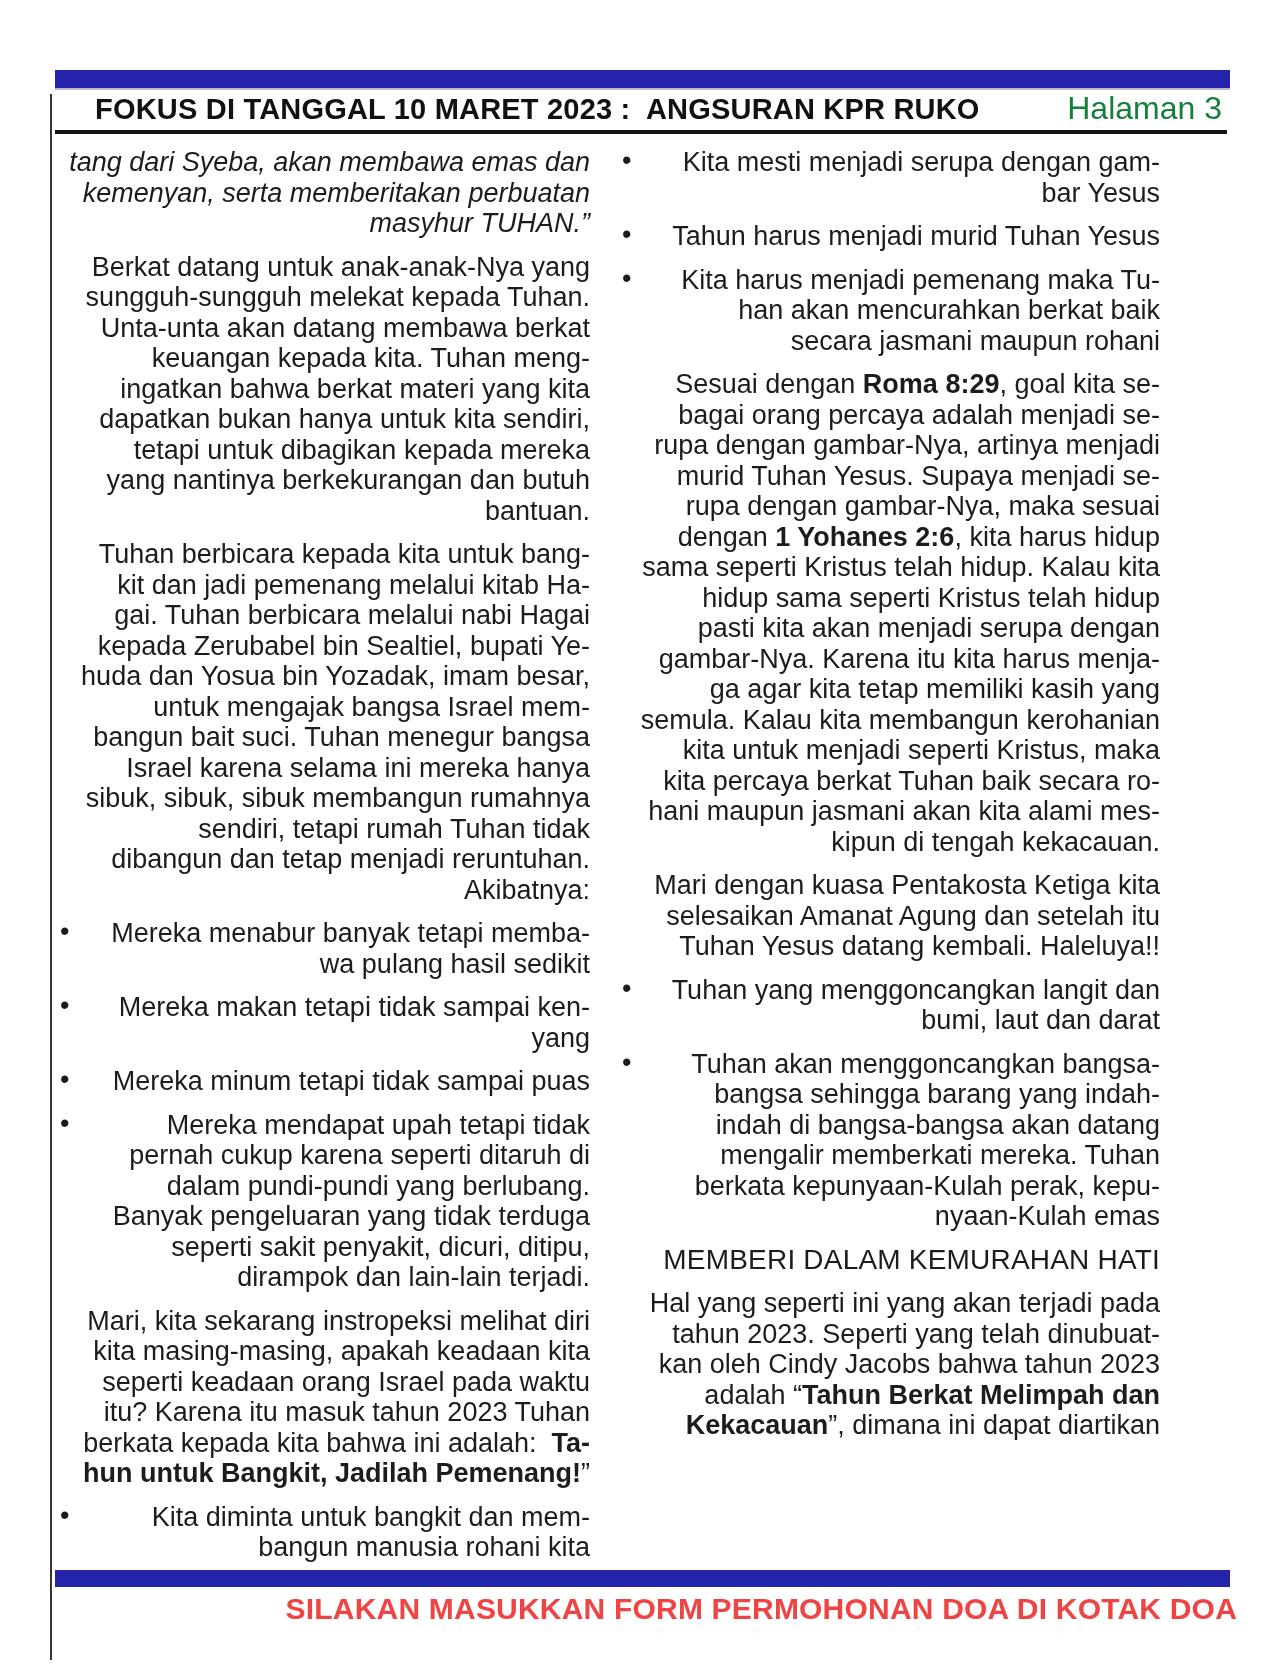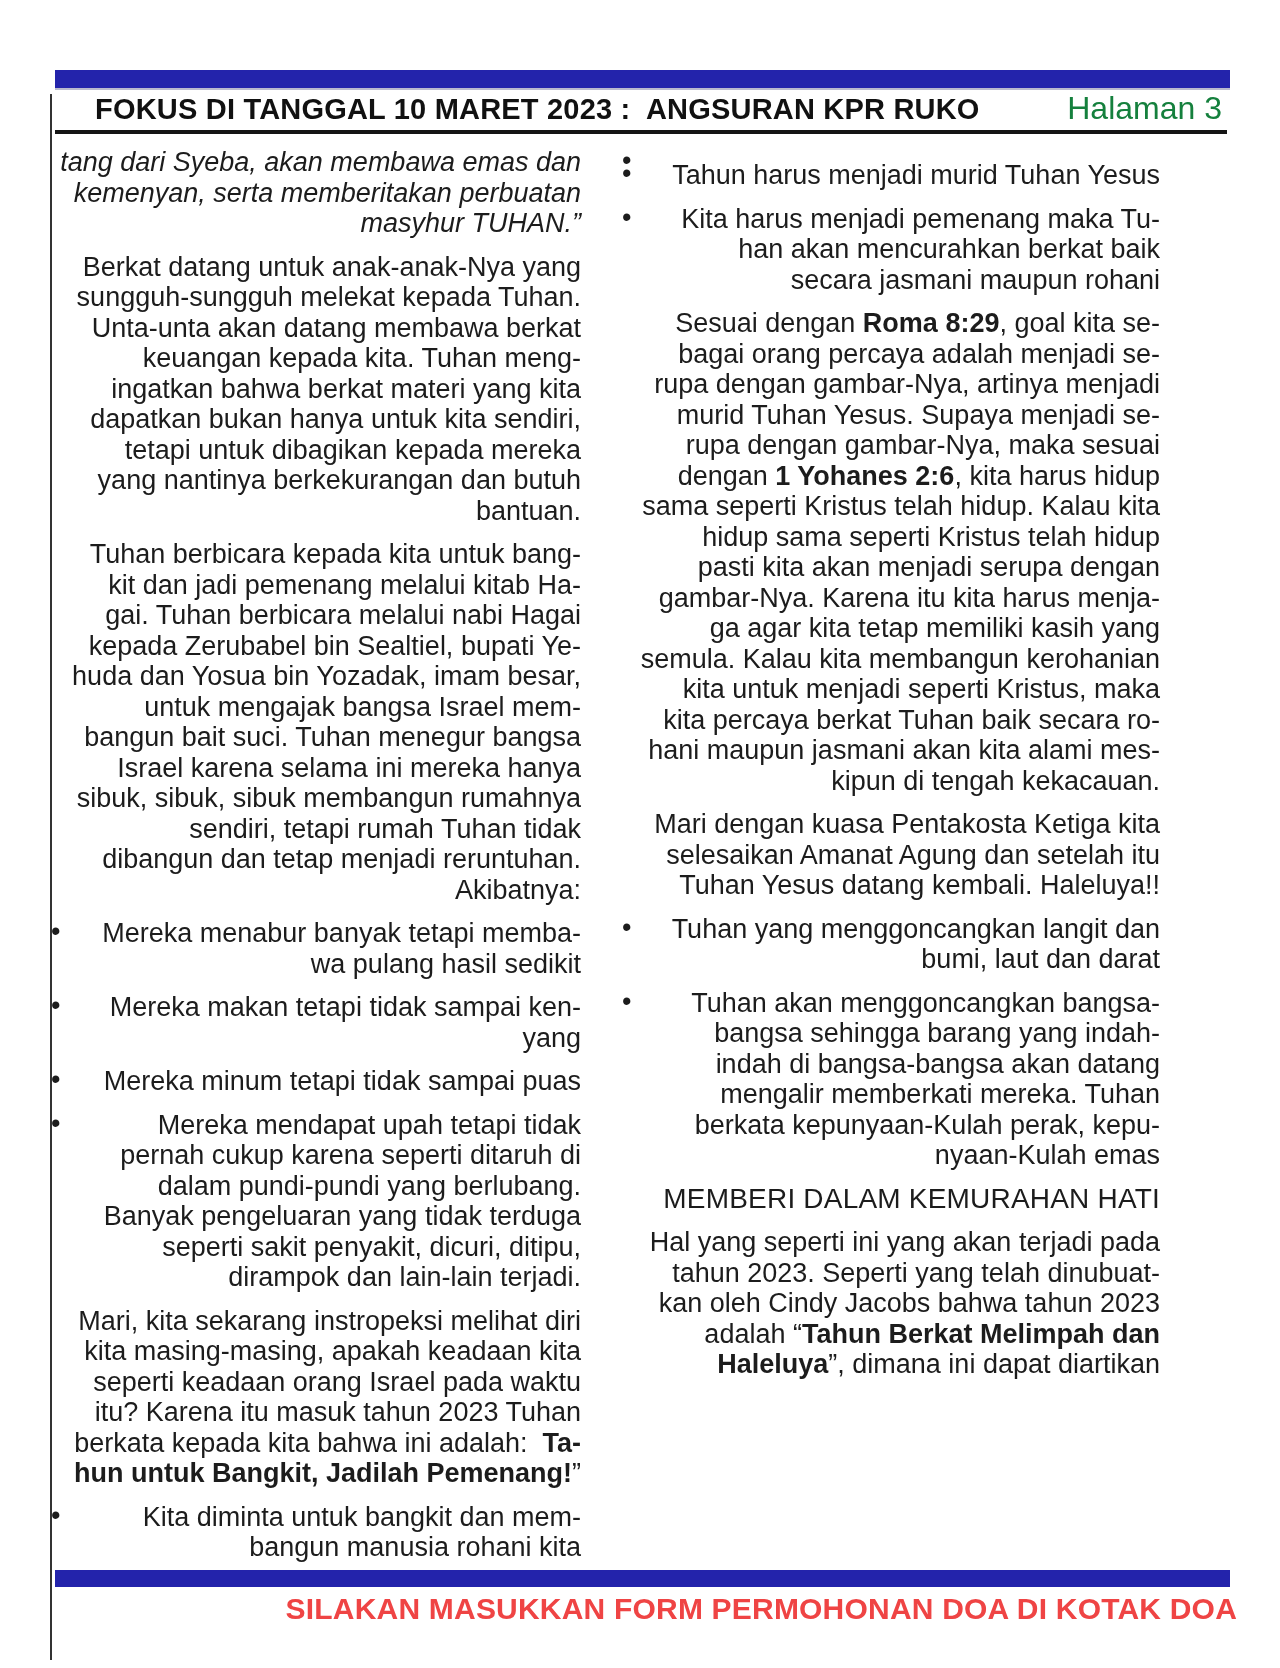--- a/index.html
+++ b/index.html
@@ -19,21 +19,21 @@
   .header-row{
     position:absolute;left:55px;top:90px;width:1175px;box-sizing:border-box;
     display:flex;justify-content:space-between;align-items:baseline;
     padding:0 8px 0 40px;
   }
   .title{font-weight:bold;font-size:29px;letter-spacing:0.2px;color:#111;white-space:nowrap;}
   .page-label{font-size:32px;color:#15803d;white-space:nowrap;}
   .header-rule{position:absolute;left:55px;top:130px;width:1172px;height:4px;background:var(--rule-black);}
   .left-border{position:absolute;left:50px;top:94px;width:2px;height:1566px;background:#333;}
   .col{position:absolute;top:147px;font-size:27px;line-height:30.5px;}
-  .col-left{left:41px;width:540px;}
+  .col-left{left:50px;width:540px;}
   .col-right{left:612px;width:548px;}
   .para{margin:0 0 13px 0;}
   .para.italic{font-style:italic;}
   .bullet{position:relative;padding-left:44px;margin:0 0 13px 0;}
   .bullet .dot{position:absolute;left:10px;top:-2px;}
   .subhead{font-size:28px;font-weight:normal;letter-spacing:0.2px;margin:3px 0 13px 0;}
   b{font-weight:bold;}
   .footer-bar{position:absolute;left:55px;top:1570px;width:1175px;height:17px;background:var(--bar-blue);}
   .footer-text{
     position:absolute;left:62px;top:1592px;width:1175px;box-sizing:border-box;
@@ -59,26 +59,26 @@
       <div class="para">Berkat datang untuk anak-anak-Nya yang<br>sungguh-sungguh melekat kepada Tuhan.<br>Unta-unta akan datang membawa berkat<br>keuangan kepada kita. Tuhan meng-<br>ingatkan bahwa berkat materi yang kita<br>dapatkan bukan hanya untuk kita sendiri,<br>tetapi untuk dibagikan kepada mereka<br>yang nantinya berkekurangan dan butuh<br>bantuan.</div>
       <div class="para">Tuhan berbicara kepada kita untuk bang-<br>kit dan jadi pemenang melalui kitab Ha-<br>gai. Tuhan berbicara melalui nabi Hagai<br>kepada Zerubabel bin Sealtiel, bupati Ye-<br>huda dan Yosua bin Yozadak, imam besar,<br>untuk mengajak bangsa Israel mem-<br>bangun bait suci. Tuhan menegur bangsa<br>Israel karena selama ini mereka hanya<br>sibuk, sibuk, sibuk membangun rumahnya<br>sendiri, tetapi rumah Tuhan tidak<br>dibangun dan tetap menjadi reruntuhan.<br>Akibatnya:</div>
       <div class="bullet"><span class="dot">•</span><span class="btext">Mereka menabur banyak tetapi memba-<br>wa pulang hasil sedikit</span></div>
       <div class="bullet"><span class="dot">•</span><span class="btext">Mereka makan tetapi tidak sampai ken-<br>yang</span></div>
       <div class="bullet"><span class="dot">•</span><span class="btext">Mereka minum tetapi tidak sampai puas</span></div>
       <div class="bullet"><span class="dot">•</span><span class="btext">Mereka mendapat upah tetapi tidak<br>pernah cukup karena seperti ditaruh di<br>dalam pundi-pundi yang berlubang.<br>Banyak pengeluaran yang tidak terduga<br>seperti sakit penyakit, dicuri, ditipu,<br>dirampok dan lain-lain terjadi.</span></div>
       <div class="para">Mari, kita sekarang instropeksi melihat diri<br>kita masing-masing, apakah keadaan kita<br>seperti keadaan orang Israel pada waktu<br>itu? Karena itu masuk tahun 2023 Tuhan<br>berkata kepada kita bahwa ini adalah:&nbsp; <b>Ta-</b><br><b>hun untuk Bangkit, Jadilah Pemenang!</b>”</div>
       <div class="bullet"><span class="dot">•</span><span class="btext">Kita diminta untuk bangkit dan mem-<br>bangun manusia rohani kita</span></div>
     </div>
   <div class="col col-right">
-      <div class="bullet"><span class="dot">•</span></div>
+      <div class="bullet"><span class="dot">•</span><span class="btext">Kita mesti menjadi serupa dengan gam-<br>bar Yesus</span></div>
       <div class="bullet"><span class="dot">•</span><span class="btext">Tahun harus menjadi murid Tuhan Yesus</span></div>
       <div class="bullet"><span class="dot">•</span><span class="btext">Kita harus menjadi pemenang maka Tu-<br>han akan mencurahkan berkat baik<br>secara jasmani maupun rohani</span></div>
       <div class="para">Sesuai dengan <b>Roma 8:29</b>, goal kita se-<br>bagai orang percaya adalah menjadi se-<br>rupa dengan gambar-Nya, artinya menjadi<br>murid Tuhan Yesus. Supaya menjadi se-<br>rupa dengan gambar-Nya, maka sesuai<br>dengan <b>1 Yohanes 2:6</b>, kita harus hidup<br>sama seperti Kristus telah hidup. Kalau kita<br>hidup sama seperti Kristus telah hidup<br>pasti kita akan menjadi serupa dengan<br>gambar-Nya. Karena itu kita harus menja-<br>ga agar kita tetap memiliki kasih yang<br>semula. Kalau kita membangun kerohanian<br>kita untuk menjadi seperti Kristus, maka<br>kita percaya berkat Tuhan baik secara ro-<br>hani maupun jasmani akan kita alami mes-<br>kipun di tengah kekacauan.</div>
       <div class="para">Mari dengan kuasa Pentakosta Ketiga kita<br>selesaikan Amanat Agung dan setelah itu<br>Tuhan Yesus datang kembali. Haleluya!!</div>
       <div class="bullet"><span class="dot">•</span><span class="btext">Tuhan yang menggoncangkan langit dan<br>bumi, laut dan darat</span></div>
       <div class="bullet"><span class="dot">•</span><span class="btext">Tuhan akan menggoncangkan bangsa-<br>bangsa sehingga barang yang indah-<br>indah di bangsa-bangsa akan datang<br>mengalir memberkati mereka. Tuhan<br>berkata kepunyaan-Kulah perak, kepu-<br>nyaan-Kulah emas</span></div>
       <div class="subhead">MEMBERI DALAM KEMURAHAN HATI</div>
-      <div class="para">Hal yang seperti ini yang akan terjadi pada<br>tahun 2023. Seperti yang telah dinubuat-<br>kan oleh Cindy Jacobs bahwa tahun 2023<br>adalah “<b>Tahun Berkat Melimpah dan</b><br><b>Haleluya</b>”, dimana ini dapat diartikan</div>
+      <div class="para">Hal yang seperti ini yang akan terjadi pada<br>tahun 2023. Seperti yang telah dinubuat-<br>kan oleh Cindy Jacobs bahwa tahun 2023<br>adalah “<b>Tahun Berkat Melimpah dan</b><br><b>Kekacauan</b>”, dimana ini dapat diartikan</div>
     </div>
 
   <div class="footer-bar"></div>
   <div class="footer-text">SILAKAN MASUKKAN FORM PERMOHONAN DOA DI KOTAK DOA</div>
 </div>
 
 </body></html>

